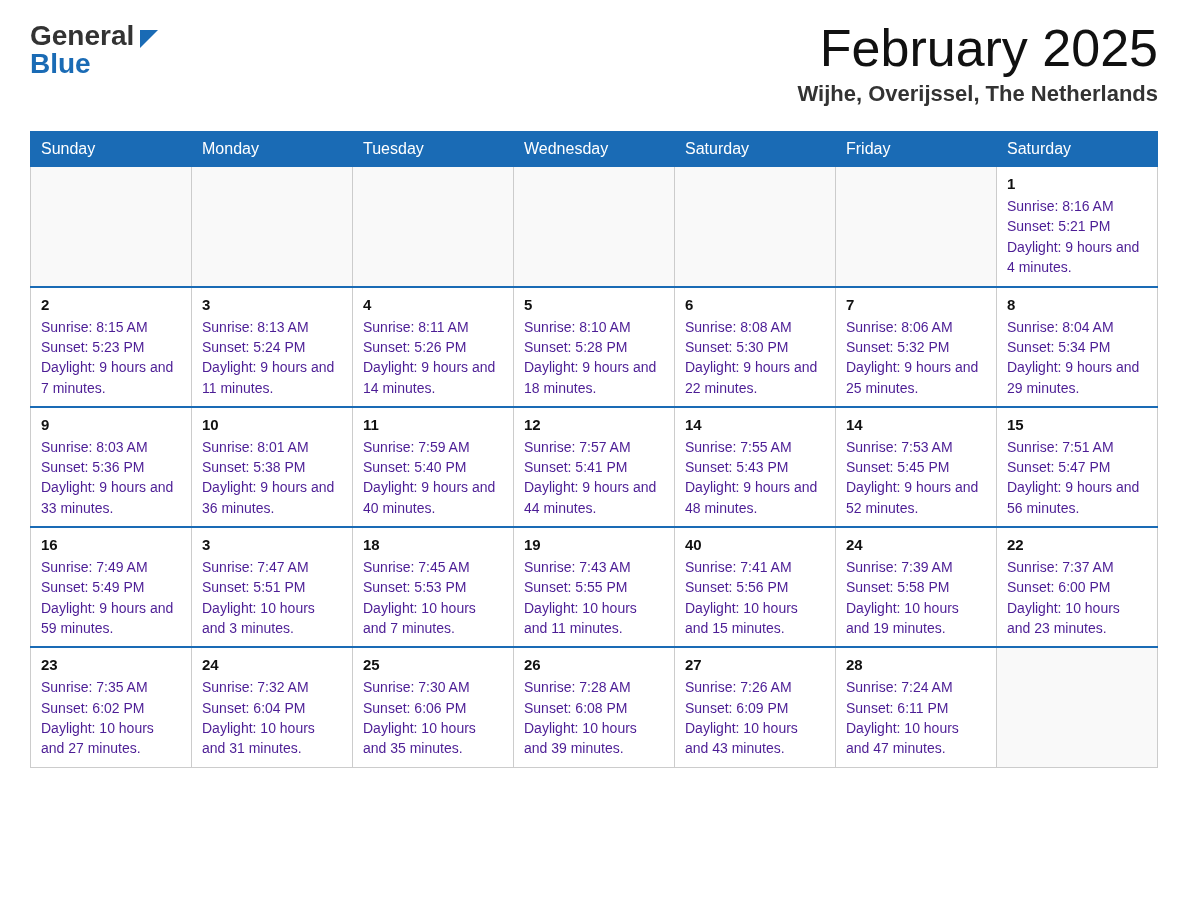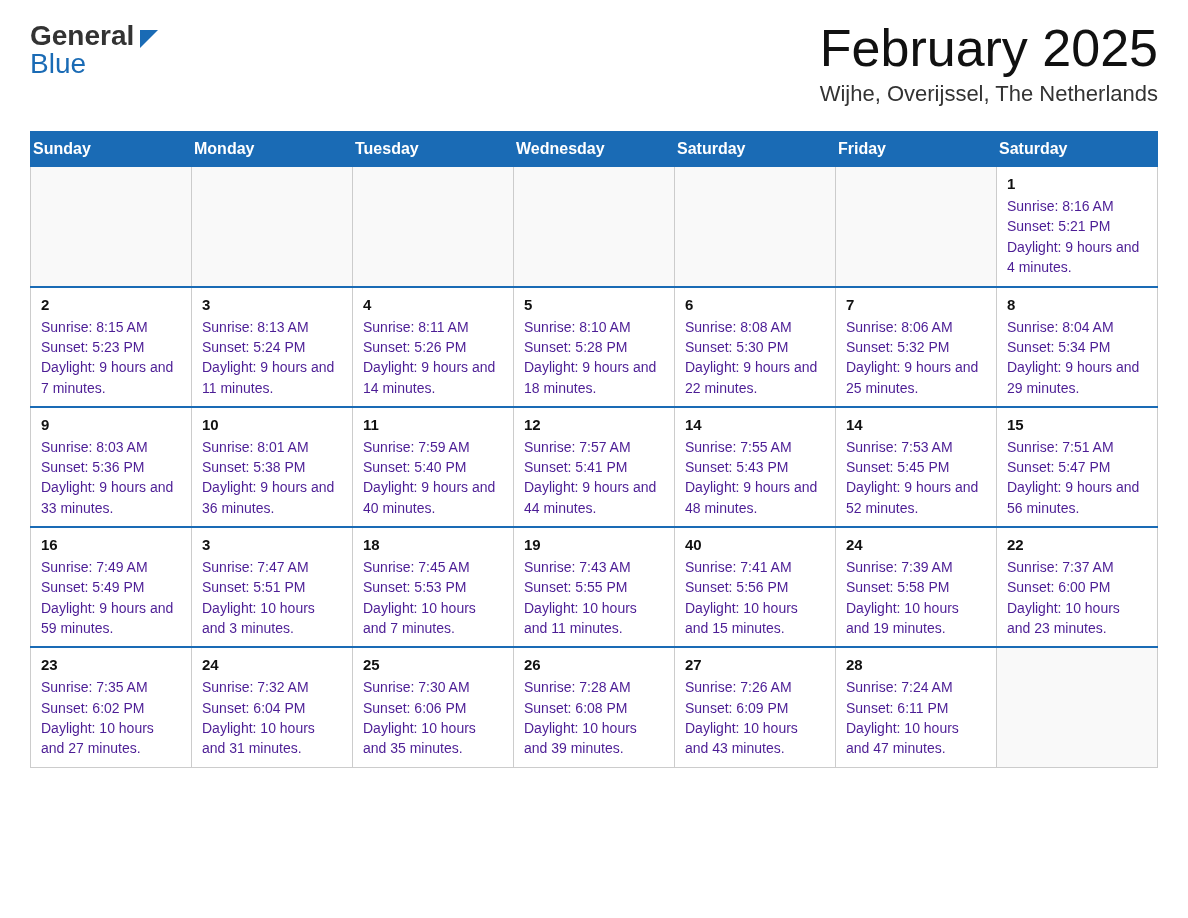--- a/index.html
+++ b/index.html
@@ -21,53 +21,53 @@
       flex-direction: column;
       align-items: flex-start;
     }
     .logo-text-general {
       font-size: 28px;
       font-weight: bold;
       color: #333;
     }
     .logo-text-blue {
       font-size: 28px;
-      font-weight: normal;
+      font-weight: bold;
       color: #1a6bb5;
     }
     .logo-row {
       display: flex;
       align-items: center;
     }
     .title-block {
       text-align: right;
     }
     .title-block h1 {
       font-size: 52px;
       font-weight: 400;
       color: #111;
       line-height: 1.1;
     }
     .title-block h2 {
       font-size: 22px;
-      font-weight: 400;
+      font-weight: 700;
       color: #333;
       margin-top: 4px;
     }
     .calendar {
       width: 100%;
       border-collapse: collapse;
       border: 1px solid #bbb;
     }
     .calendar th {
       background: #1a6bb5;
       color: #fff;
-      padding: 8px 2px;
+      padding: 8px 10px;
       font-size: 16px;
-      font-weight: 700;
+      font-weight: 400;
       text-align: left;
       border: 1px solid #1a6bb5;
     }
     .calendar td {
       vertical-align: top;
       padding: 8px 10px;
       font-size: 13px;
       color: #333;
       border: 1px solid #ccc;
       width: calc(100% / 7);

